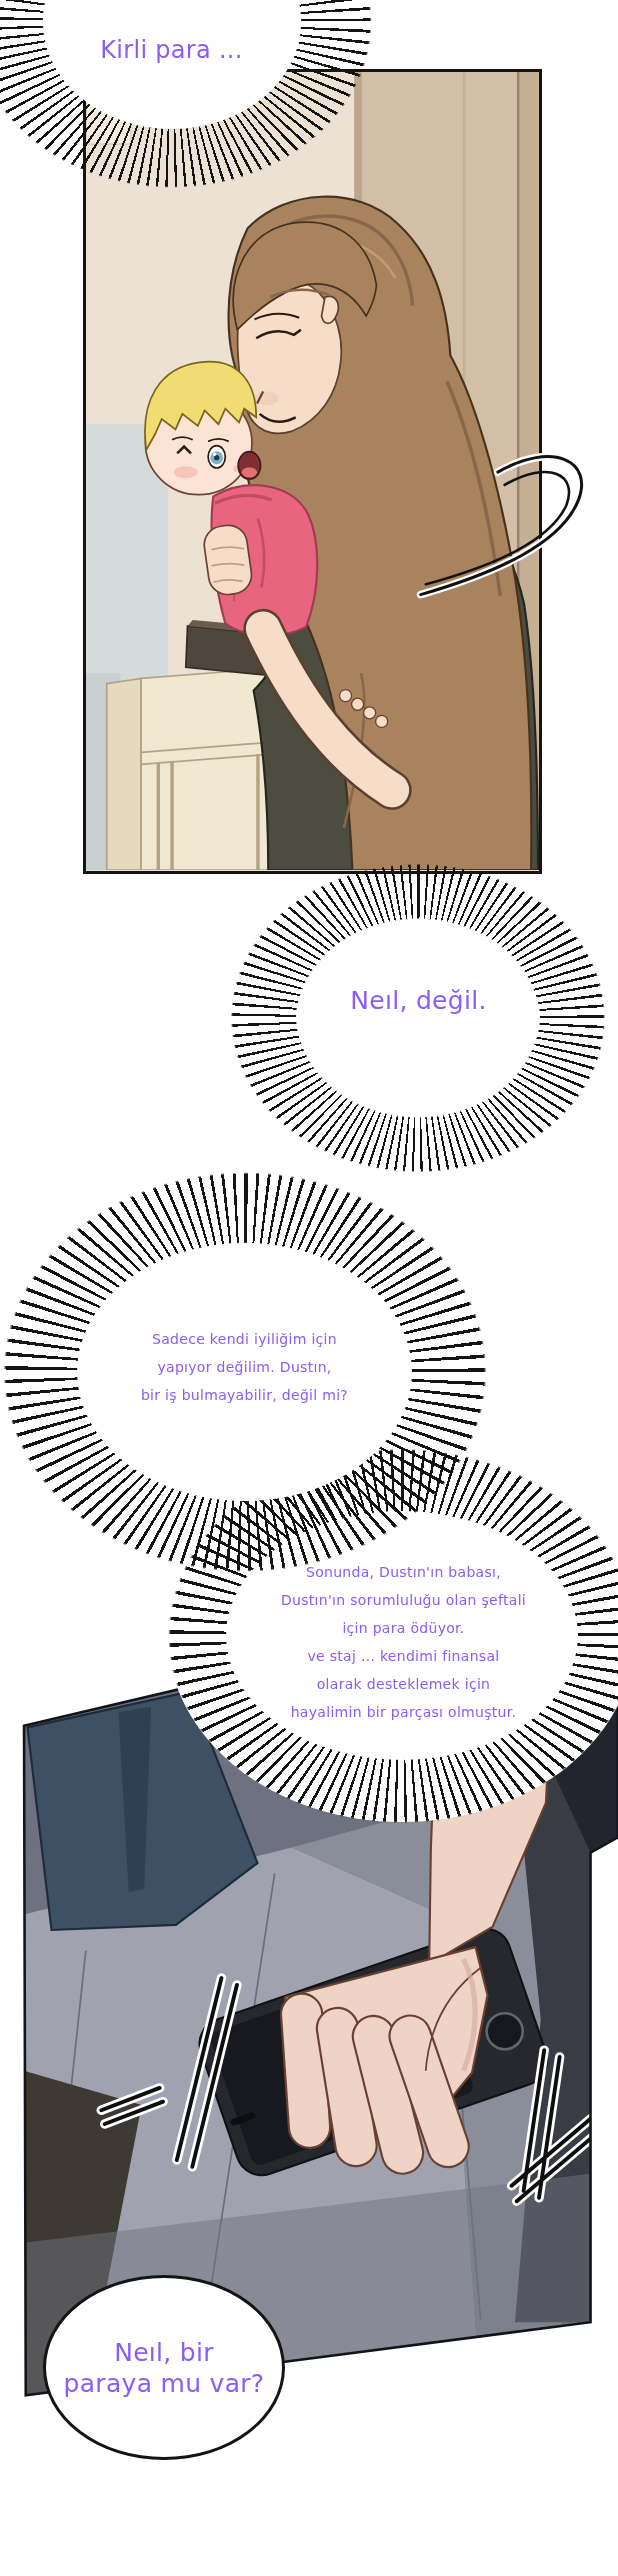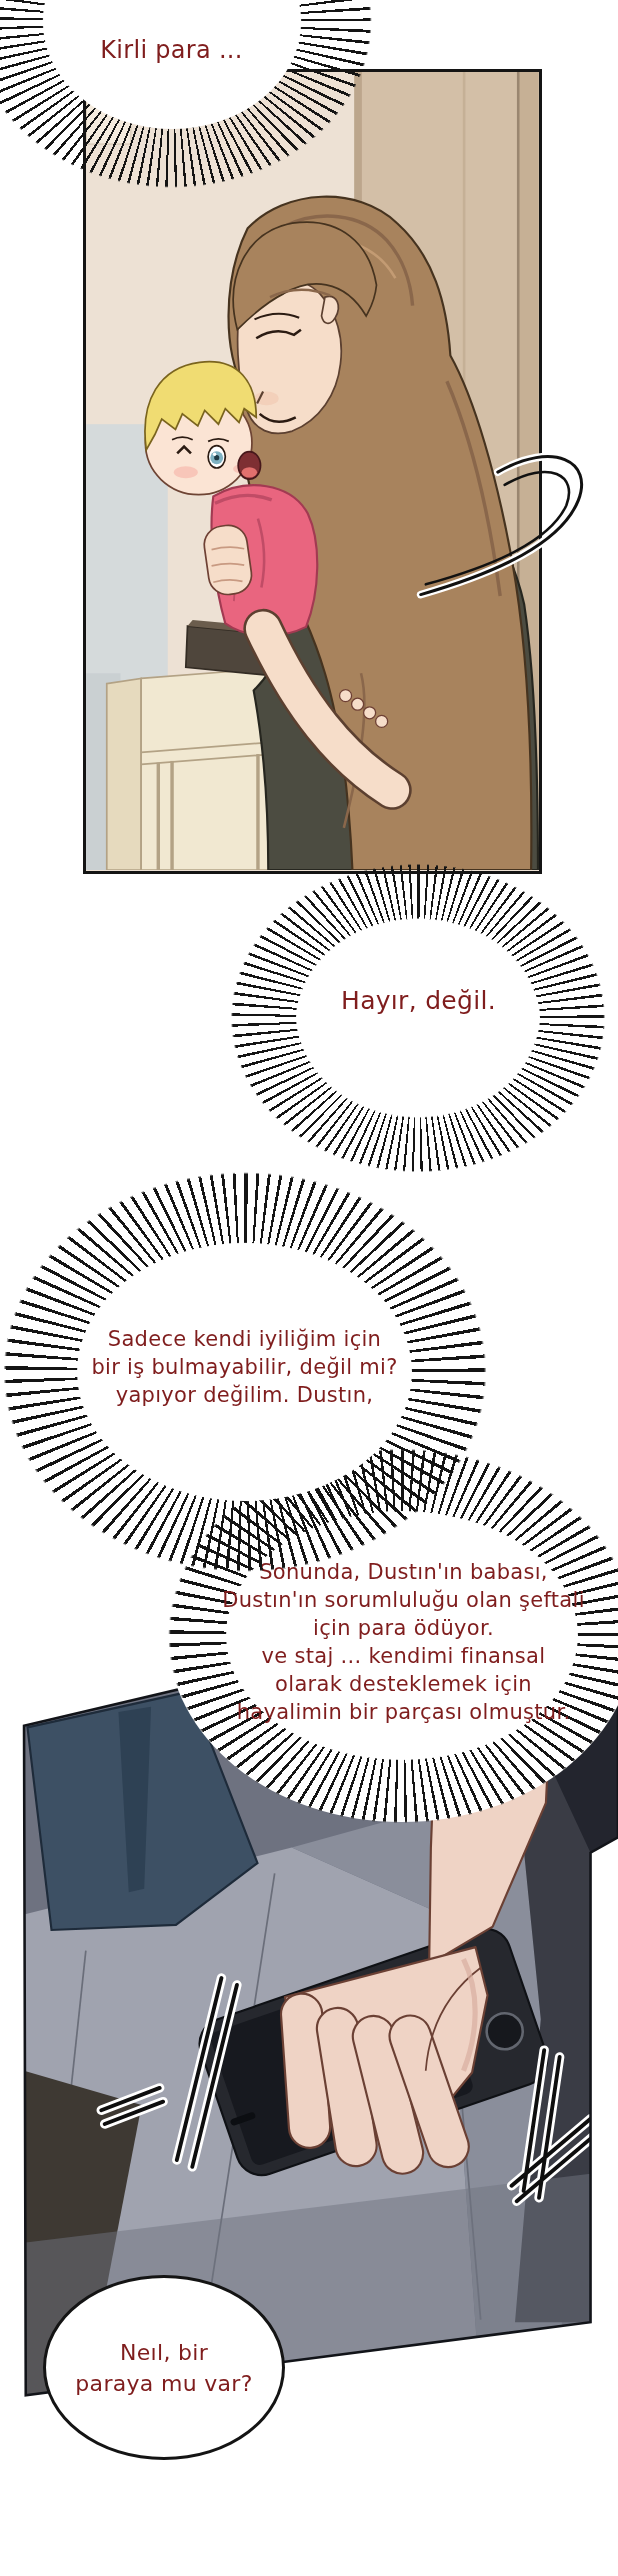--- a/index.html
+++ b/index.html
@@ -6,26 +6,26 @@
   .page{position:relative;width:618px;height:2576px;background:#ffffff;overflow:hidden;
         font-family:"DejaVu Sans",sans-serif;color:#1a1a1a;}
   .abs{position:absolute;}
   
   .rays{position:absolute;border-radius:50%;
         background:repeating-conic-gradient(#141414 0deg 0.85deg, transparent 0.85deg 3.3deg);
         -webkit-mask:radial-gradient(closest-side, transparent 0 62%, #000 63% 96%, transparent 97%);
         mask:radial-gradient(closest-side, transparent 0 62%, #000 63% 96%, transparent 97%);}
   .bubble-body{position:absolute;background:#ffffff;border-radius:50%;}
   .bubble-outerwhite{position:absolute;background:#ffffff;border-radius:50%;}
-  .bubble-text{position:absolute;text-align:center;letter-spacing:0.3px;color:#7f1d1d;}
+  .bubble-text{position:absolute;text-align:center;letter-spacing:0.3px;color:#8b5cf6;}
   .bubble-text span{display:block;white-space:nowrap;}
   .t-kirli{font-size:24px;line-height:29px;}
   .t-hayir{font-size:25px;line-height:29px;}
-  .t-big{font-size:21px;line-height:28px;}
-  .t-neil{font-size:22px;line-height:31px;}
+  .t-big{font-size:14px;line-height:28px;}
+  .t-neil{font-size:25px;line-height:31px;}
   .panel1{position:absolute;left:83px;top:69px;width:459px;height:805px;
           border:3.4px solid #141414;box-sizing:border-box;background:#EDE1D4;}
   .panel2{position:absolute;left:0;top:1590px;width:618px;height:807px;}
   .oval{position:absolute;left:43px;top:2275px;width:242px;height:185px;background:#fff;
         border:3.4px solid #141414;border-radius:50%;box-sizing:border-box;}
   svg{display:block;}
 </style>
 </head>
 <body>
 
@@ -168,21 +168,21 @@
 
   <div>
     <div class="rays" style="left:-34px;top:-150px;width:412px;height:343px;"></div>
     <div class="bubble-body" style="left:43px;top:-86px;width:258px;height:215px;"></div>
     <div class="bubble-text t-kirli" style="left:47px;top:36px;width:249px;">Kirli para ...</div>
   </div>
 
   <div>
     <div class="rays" style="left:225px;top:859px;width:386px;height:318px;"></div>
     <div class="bubble-body" style="left:296px;top:930px;width:244px;height:175px;"></div>
-    <div class="bubble-text t-hayir" style="left:294px;top:986px;width:249px;">Hayır, değil.</div>
+    <div class="bubble-text t-hayir" style="left:294px;top:986px;width:249px;">Neıl, değil.</div>
   </div>
 
   <div class="panel2">
     <svg viewBox="0 0 720 940" width="618" height="807">
       <defs>
         <clipPath id="p2clip">
           <polygon points="28,158 640,14 720,0 720,288 688,306 688,853 30,938"></polygon>
         </clipPath>
       </defs>
       <g clip-path="url(#p2clip)">
@@ -250,22 +250,22 @@
       <span>olarak desteklemek için</span>
       <span>hayalimin bir parçası olmuştur.</span>
     </div>
   </div>
 
   <div>
     <div class="rays" style="left:-4.3px;top:1166px;width:498px;height:412px;"></div>
     <div class="bubble-body" style="left:77px;top:1243px;width:335px;height:258px;"></div>
     <div class="bubble-text t-big" style="left:34px;top:1325px;width:421px;">
       <span>Sadece kendi iyiliğim için</span>
+      <span>yapıyor değilim. Dustın,</span>
       <span>bir iş bulmayabilir, değil mi?</span>
-      <span>yapıyor değilim. Dustın,</span>
     </div>
   </div>
 
   <div>
     <div class="oval"></div>
     <div class="bubble-text t-neil" style="left:47px;top:2337px;width:234px;">
       <span>Neıl, bir</span>
       <span>paraya mu var?</span>
     </div>
   </div>

